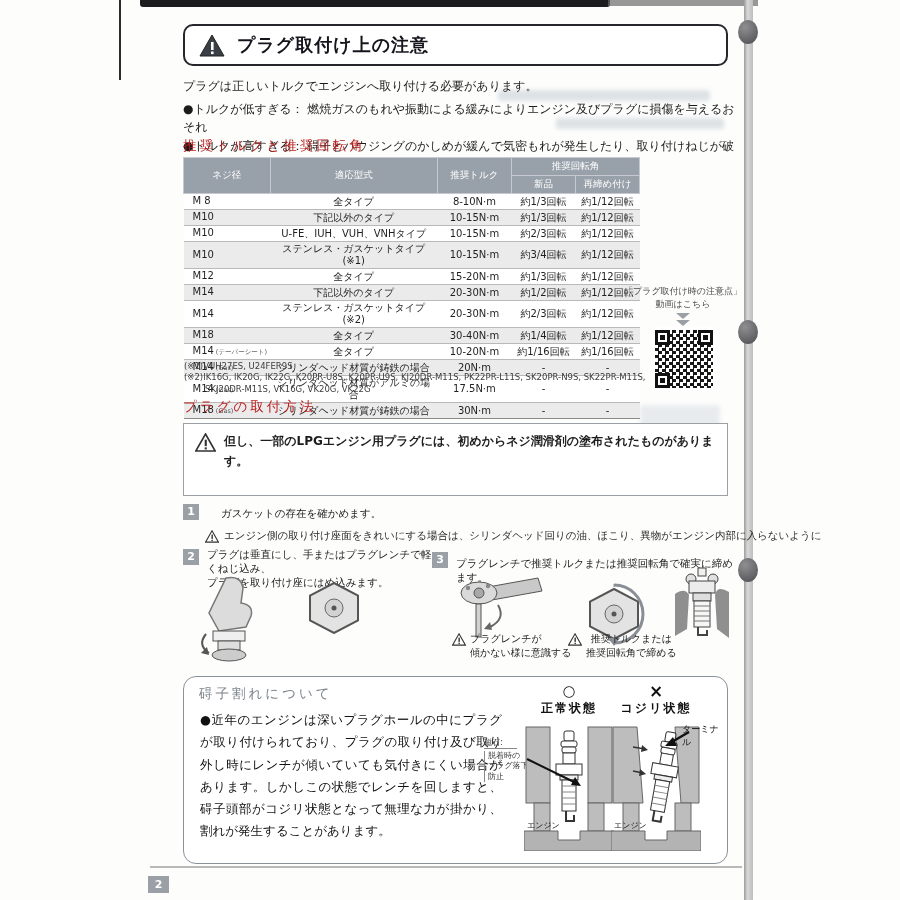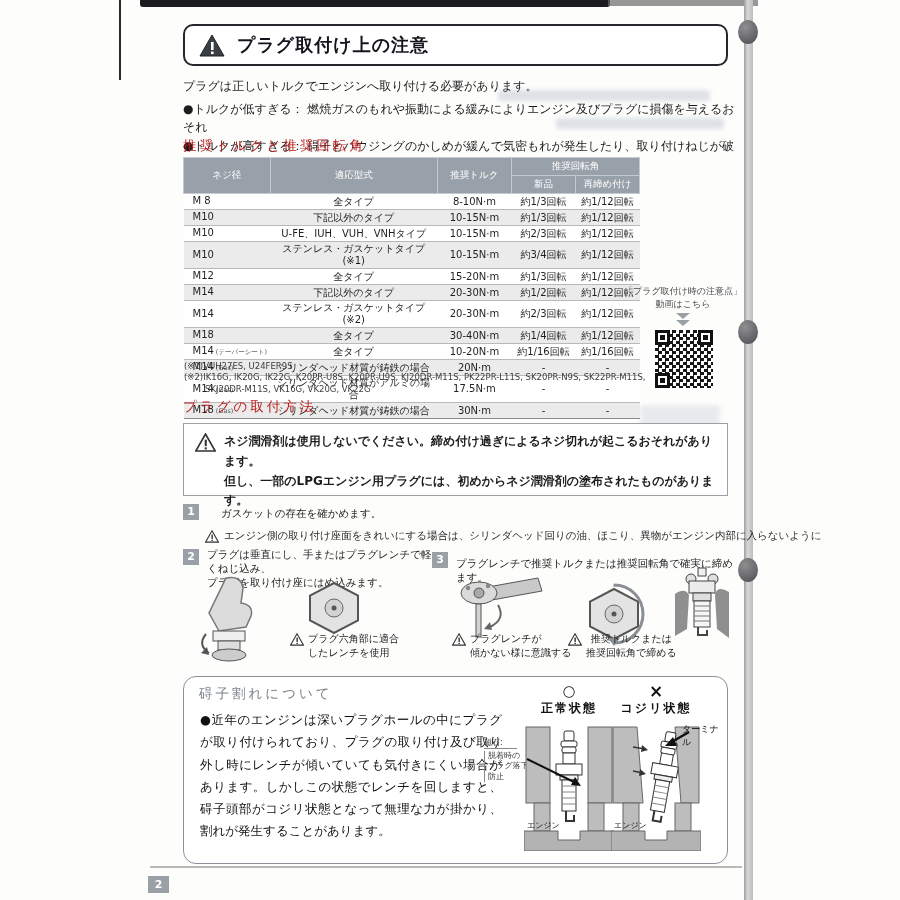--- a/index.html
+++ b/index.html
@@ -248,21 +248,20 @@
   </div>
 
   <div class="sec-head" style="left:183px; top:398px;">プラグの取付方法</div>
 
   <div class="install-warning">
     <svg class="warn-tri" width="21" height="19" viewBox="0 0 26 23">
       <polygon points="13,1 25,22 1,22" fill="#fff" stroke="#333" stroke-width="2"></polygon>
       <rect x="12" y="8" width="2.6" height="8" fill="#333"></rect>
         <rect x="12" y="17.5" width="2.6" height="2.6" fill="#333"></rect>
     </svg>
-    <div>ネジ潤滑剤は使用しないでください。締め付け過ぎによるネジ切れが起こるおそれがあります。</div>
     <div>但し、一部のLPGエンジン用プラグには、初めからネジ潤滑剤の塗布されたものがあります。</div>
   </div>
 
   <div class="step-badge" style="left:183px; top:504px;">1</div>
   <div class="step-text" style="left:221px; top:506px;">ガスケットの存在を確かめます。</div>
   <div class="sub-warning">
     <svg width="14" height="13" viewBox="0 0 26 23" style="flex:0 0 auto; margin-top:1px;">
       <polygon points="13,1 25,22 1,22" fill="#fff" stroke="#333" stroke-width="2"></polygon>
       <rect x="12" y="8" width="2.6" height="8" fill="#333"></rect>
         <rect x="12" y="17.5" width="2.6" height="2.6" fill="#333"></rect>
@@ -288,28 +287,20 @@
       <polygon points="13,79 5,77 11,71" fill="#555"></polygon>
     </svg>
   </div>
 
   <div class="ill" style="left:306px; top:582px;">
     <svg width="56" height="52" viewBox="0 0 56 52">
       <polygon points="28,1 52,13.5 52,38.5 28,51 4,38.5 4,13.5" fill="#e3e3e3" stroke="#555" stroke-width="2"></polygon>
       <circle cx="28" cy="26" r="9" fill="#d2d2d2" stroke="#666"></circle>
         <circle cx="28" cy="26" r="2.5" fill="#555"></circle>
     </svg>
-  </div>
-  <div class="ill-caption" style="left:290px; top:632px; width:125px;">
-    <svg width="14" height="13" viewBox="0 0 26 23" style="flex:0 0 auto; margin-top:1px;">
-      <polygon points="13,1 25,22 1,22" fill="#fff" stroke="#333" stroke-width="2"></polygon>
-      <rect x="12" y="8" width="2.6" height="8" fill="#333"></rect>
-        <rect x="12" y="17.5" width="2.6" height="2.6" fill="#333"></rect>
-    </svg>
-    <span><span>プラグ六角部に適合</span><br><span>したレンチを使用</span></span>
   </div>
 
   <div class="ill" style="left:452px; top:575px;">
     <svg width="92" height="72" viewBox="0 0 92 72">
       <polygon points="36,12 86,3 90,16 40,25" fill="#c9c9c9" stroke="#555"></polygon>
       <ellipse cx="27" cy="18" rx="18" ry="11" fill="#dadada" stroke="#555"></ellipse>
       <circle cx="27" cy="18" r="5" fill="#a8a8a8" stroke="#555"></circle>
       <circle cx="16" cy="13" r="2.2" fill="#888"></circle>
         <circle cx="36" cy="11" r="2.2" fill="#888"></circle>
       <rect x="24" y="29" width="5" height="33" fill="#d2d2d2" stroke="#555"></rect>

